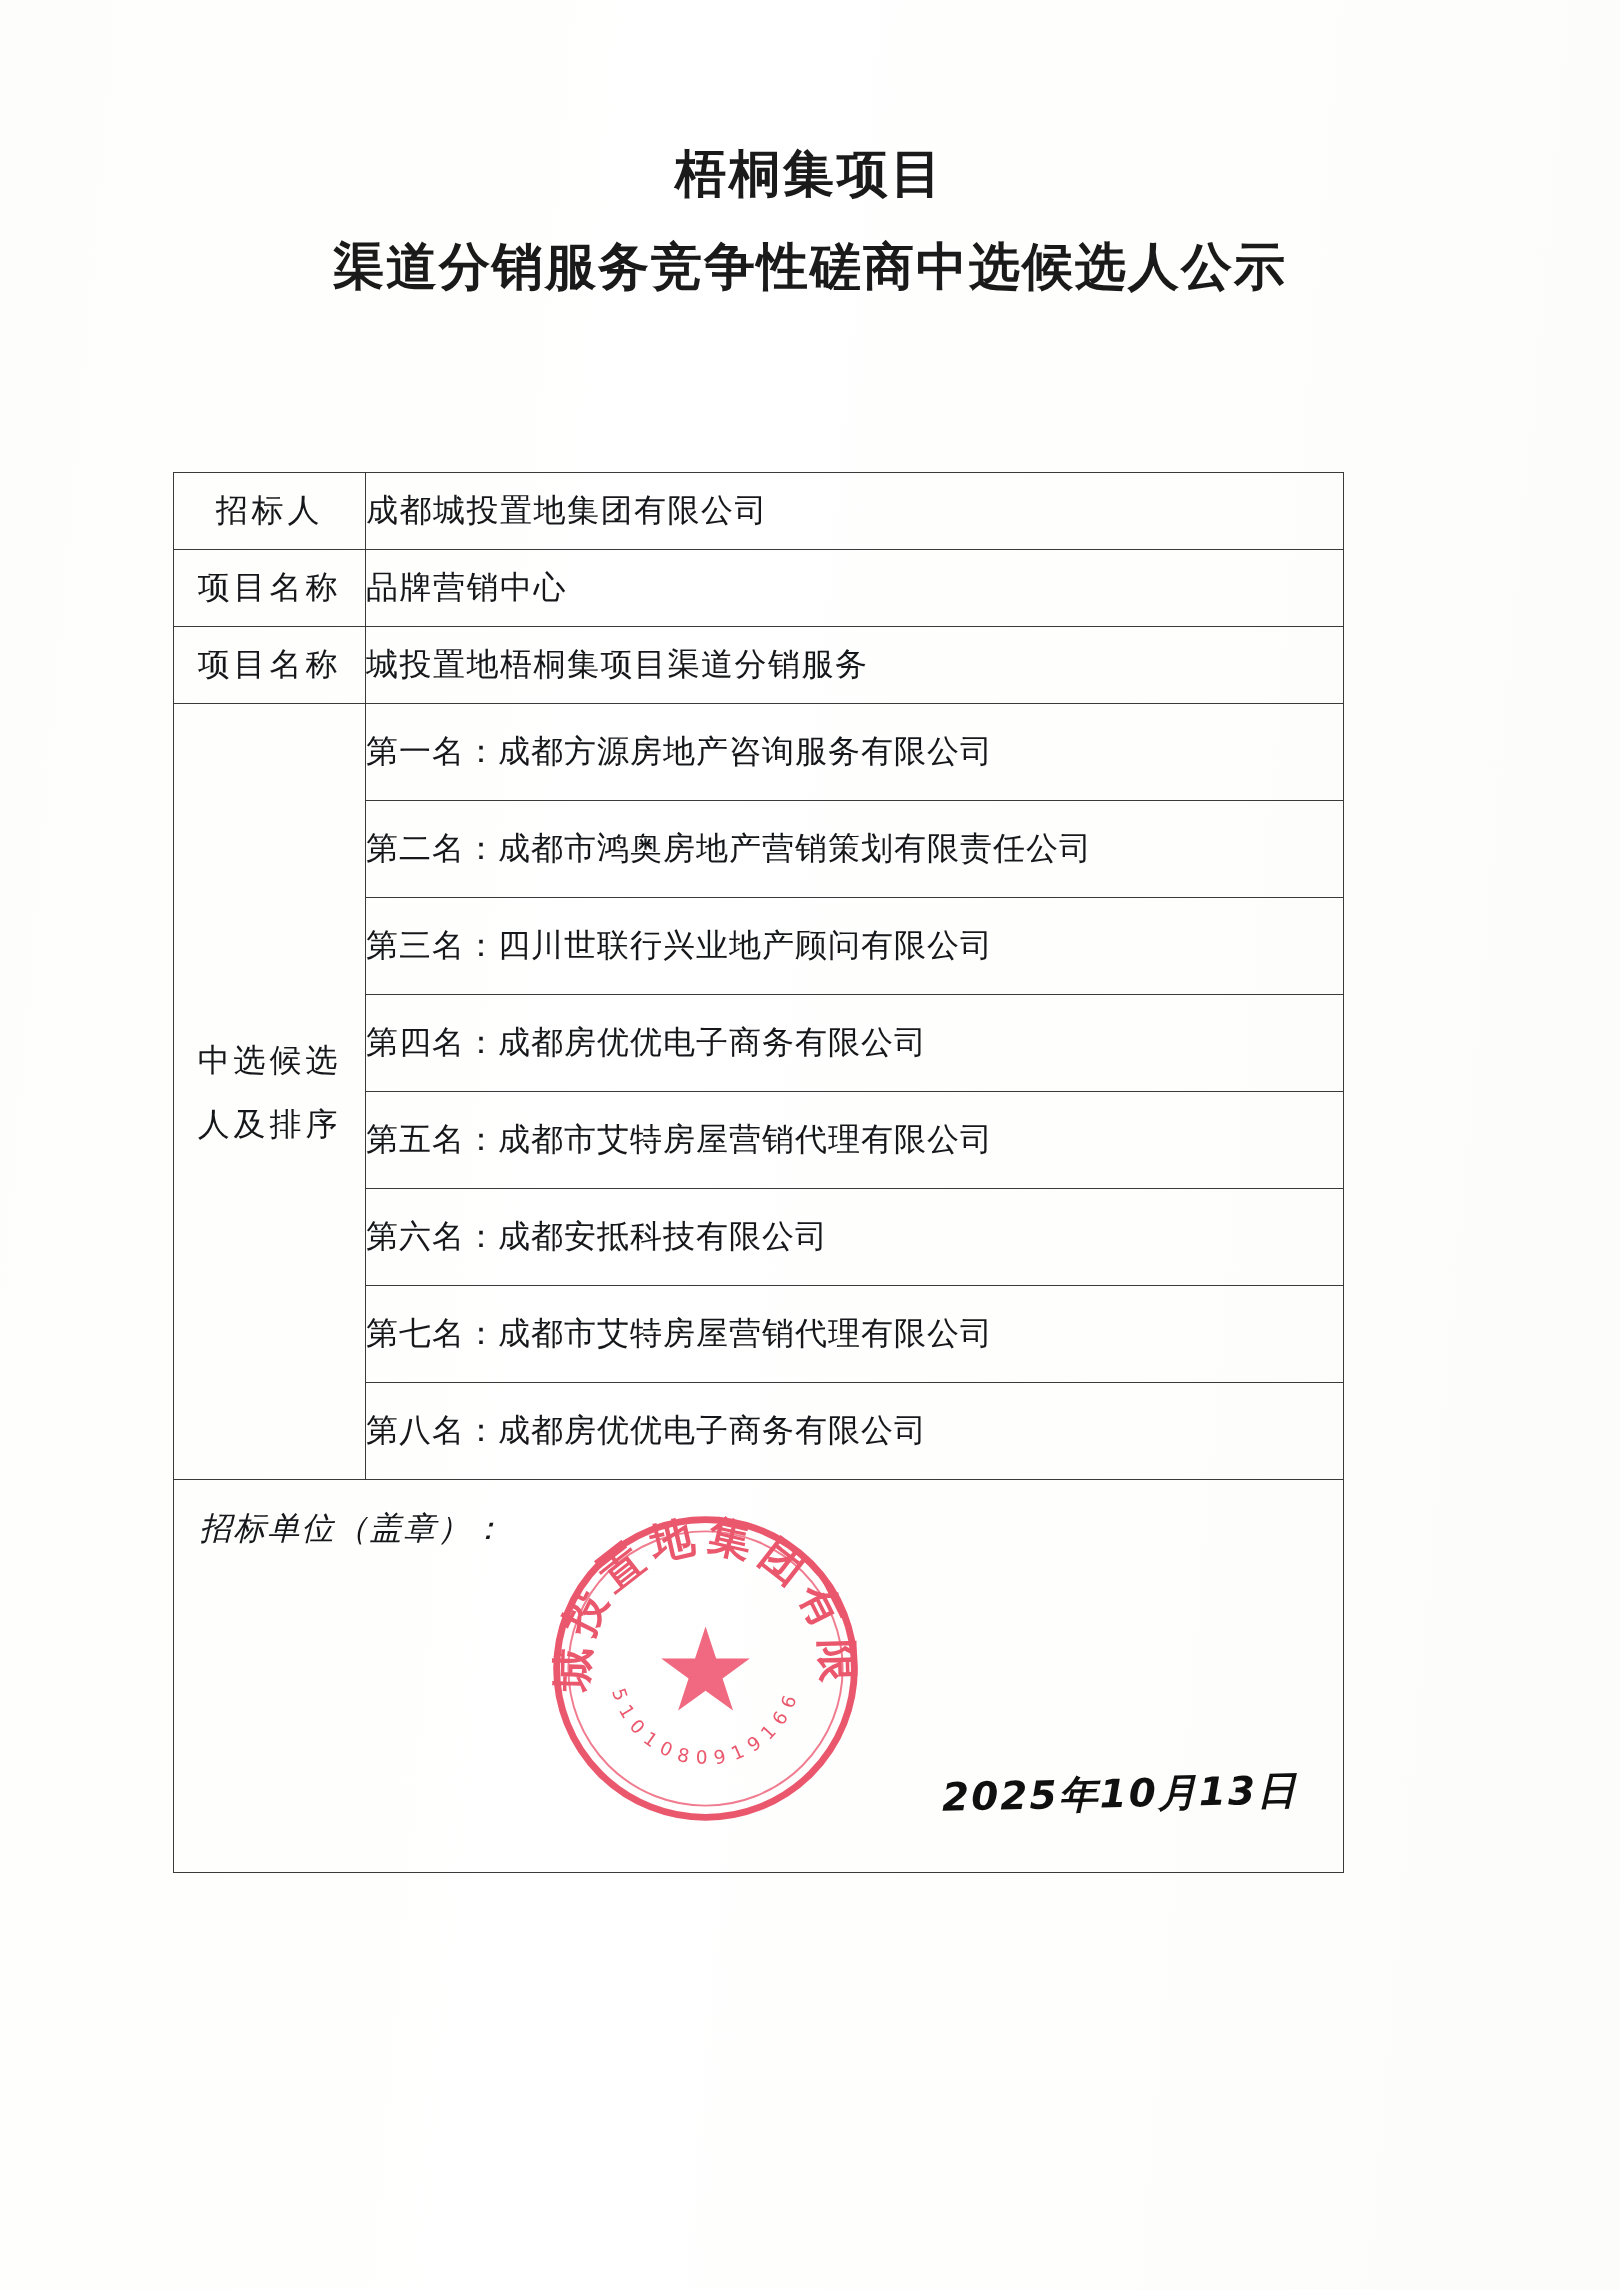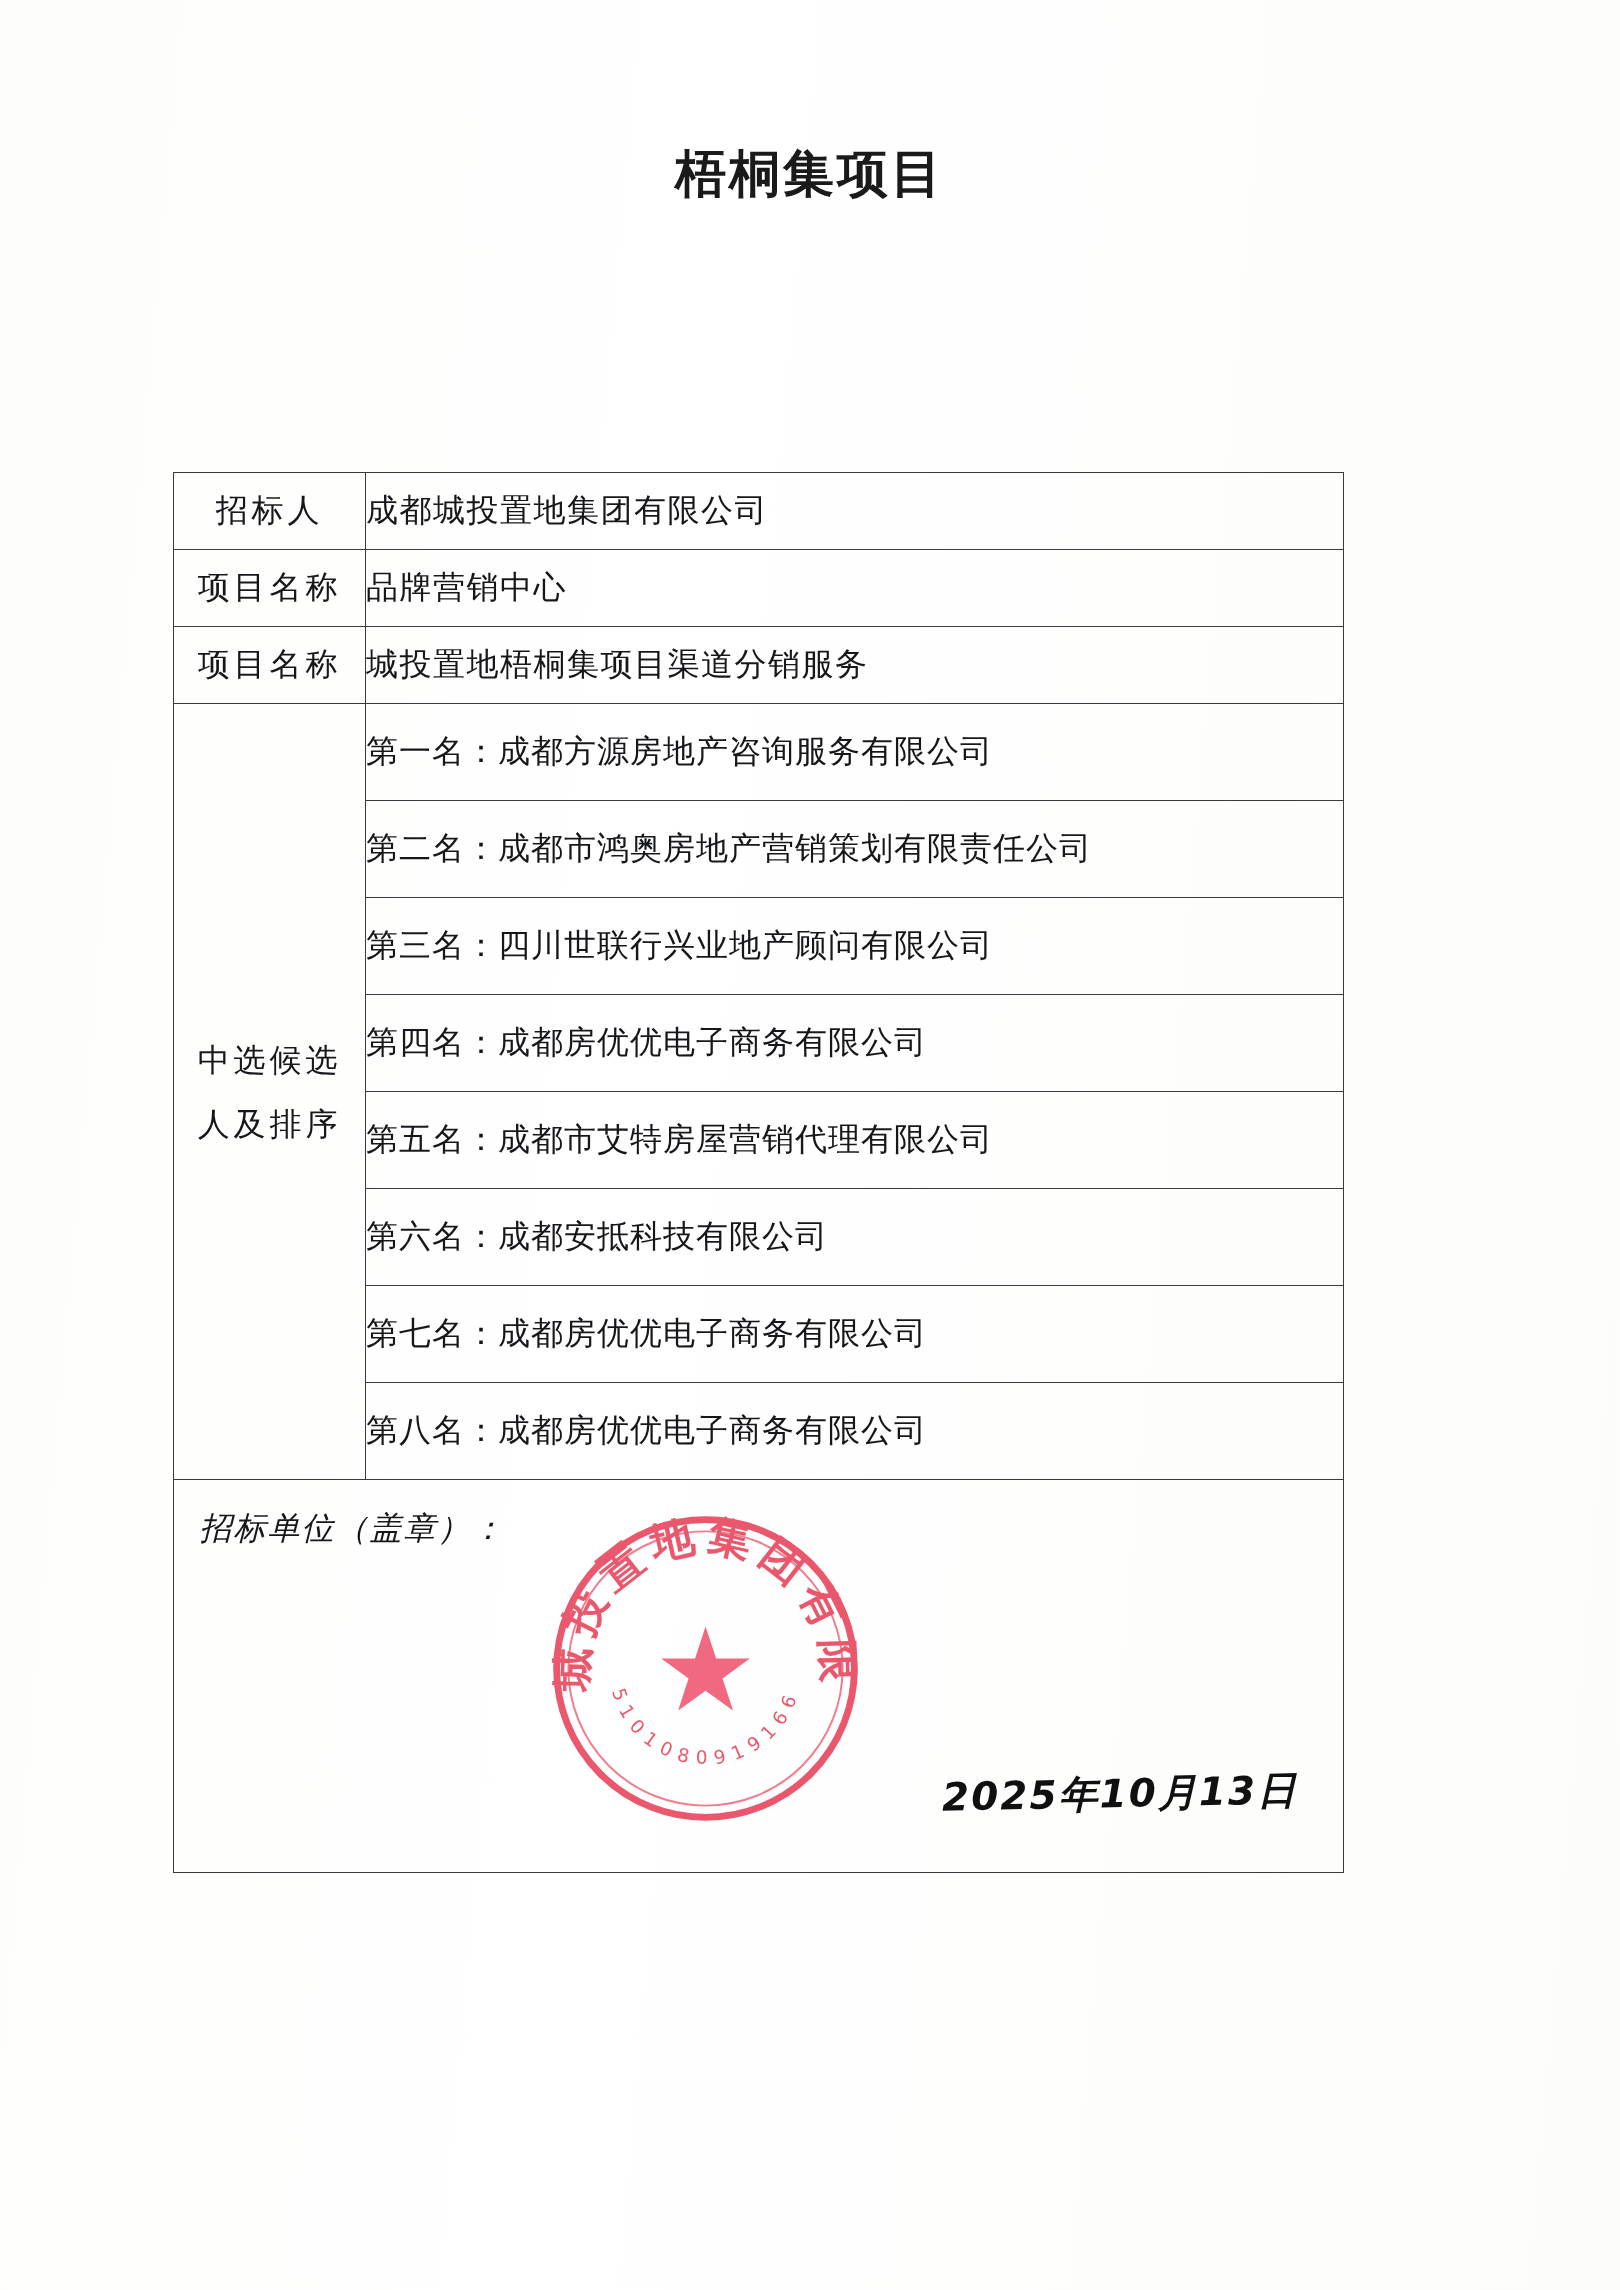--- a/index.html
+++ b/index.html
@@ -136,20 +136,21 @@
   }
 </style>
 </head>
 <body>
 
 <div id="page">
   <div id="paper-texture"></div>
 
   <div class="title-block">
     <div class="title-line1">梧桐集项目</div>
+    <div class="title-line2">渠道分销服务竞争性磋商中选候选人公示</div>
   </div>
 
   <table id="doc-table">
     <tbody>
       <tr>
         <td class="label-cell">招标人</td>
         <td class="value-cell" colspan="1">成都城投置地集团有限公司</td>
       </tr>
       <tr>
         <td class="label-cell">项目名称</td>
@@ -176,21 +177,21 @@
       <tr>
         <td class="rank-value-cell">第四名：成都房优优电子商务有限公司</td>
       </tr>
       <tr>
         <td class="rank-value-cell">第五名：成都市艾特房屋营销代理有限公司</td>
       </tr>
       <tr>
         <td class="rank-value-cell">第六名：成都安抵科技有限公司</td>
       </tr>
       <tr>
-        <td class="rank-value-cell">第七名：成都房优优电子商务有限公司</td>
+        <td class="rank-value-cell">第七名：成都市艾特房屋营销代理有限公司</td>
       </tr>
       <tr>
         <td class="rank-value-cell">第八名：成都房优优电子商务有限公司</td>
       </tr>
 
       <tr>
         <td class="footer-cell" colspan="2">
           <span class="footer-label">招标单位（盖章）：</span>
 
           <div id="seal">

